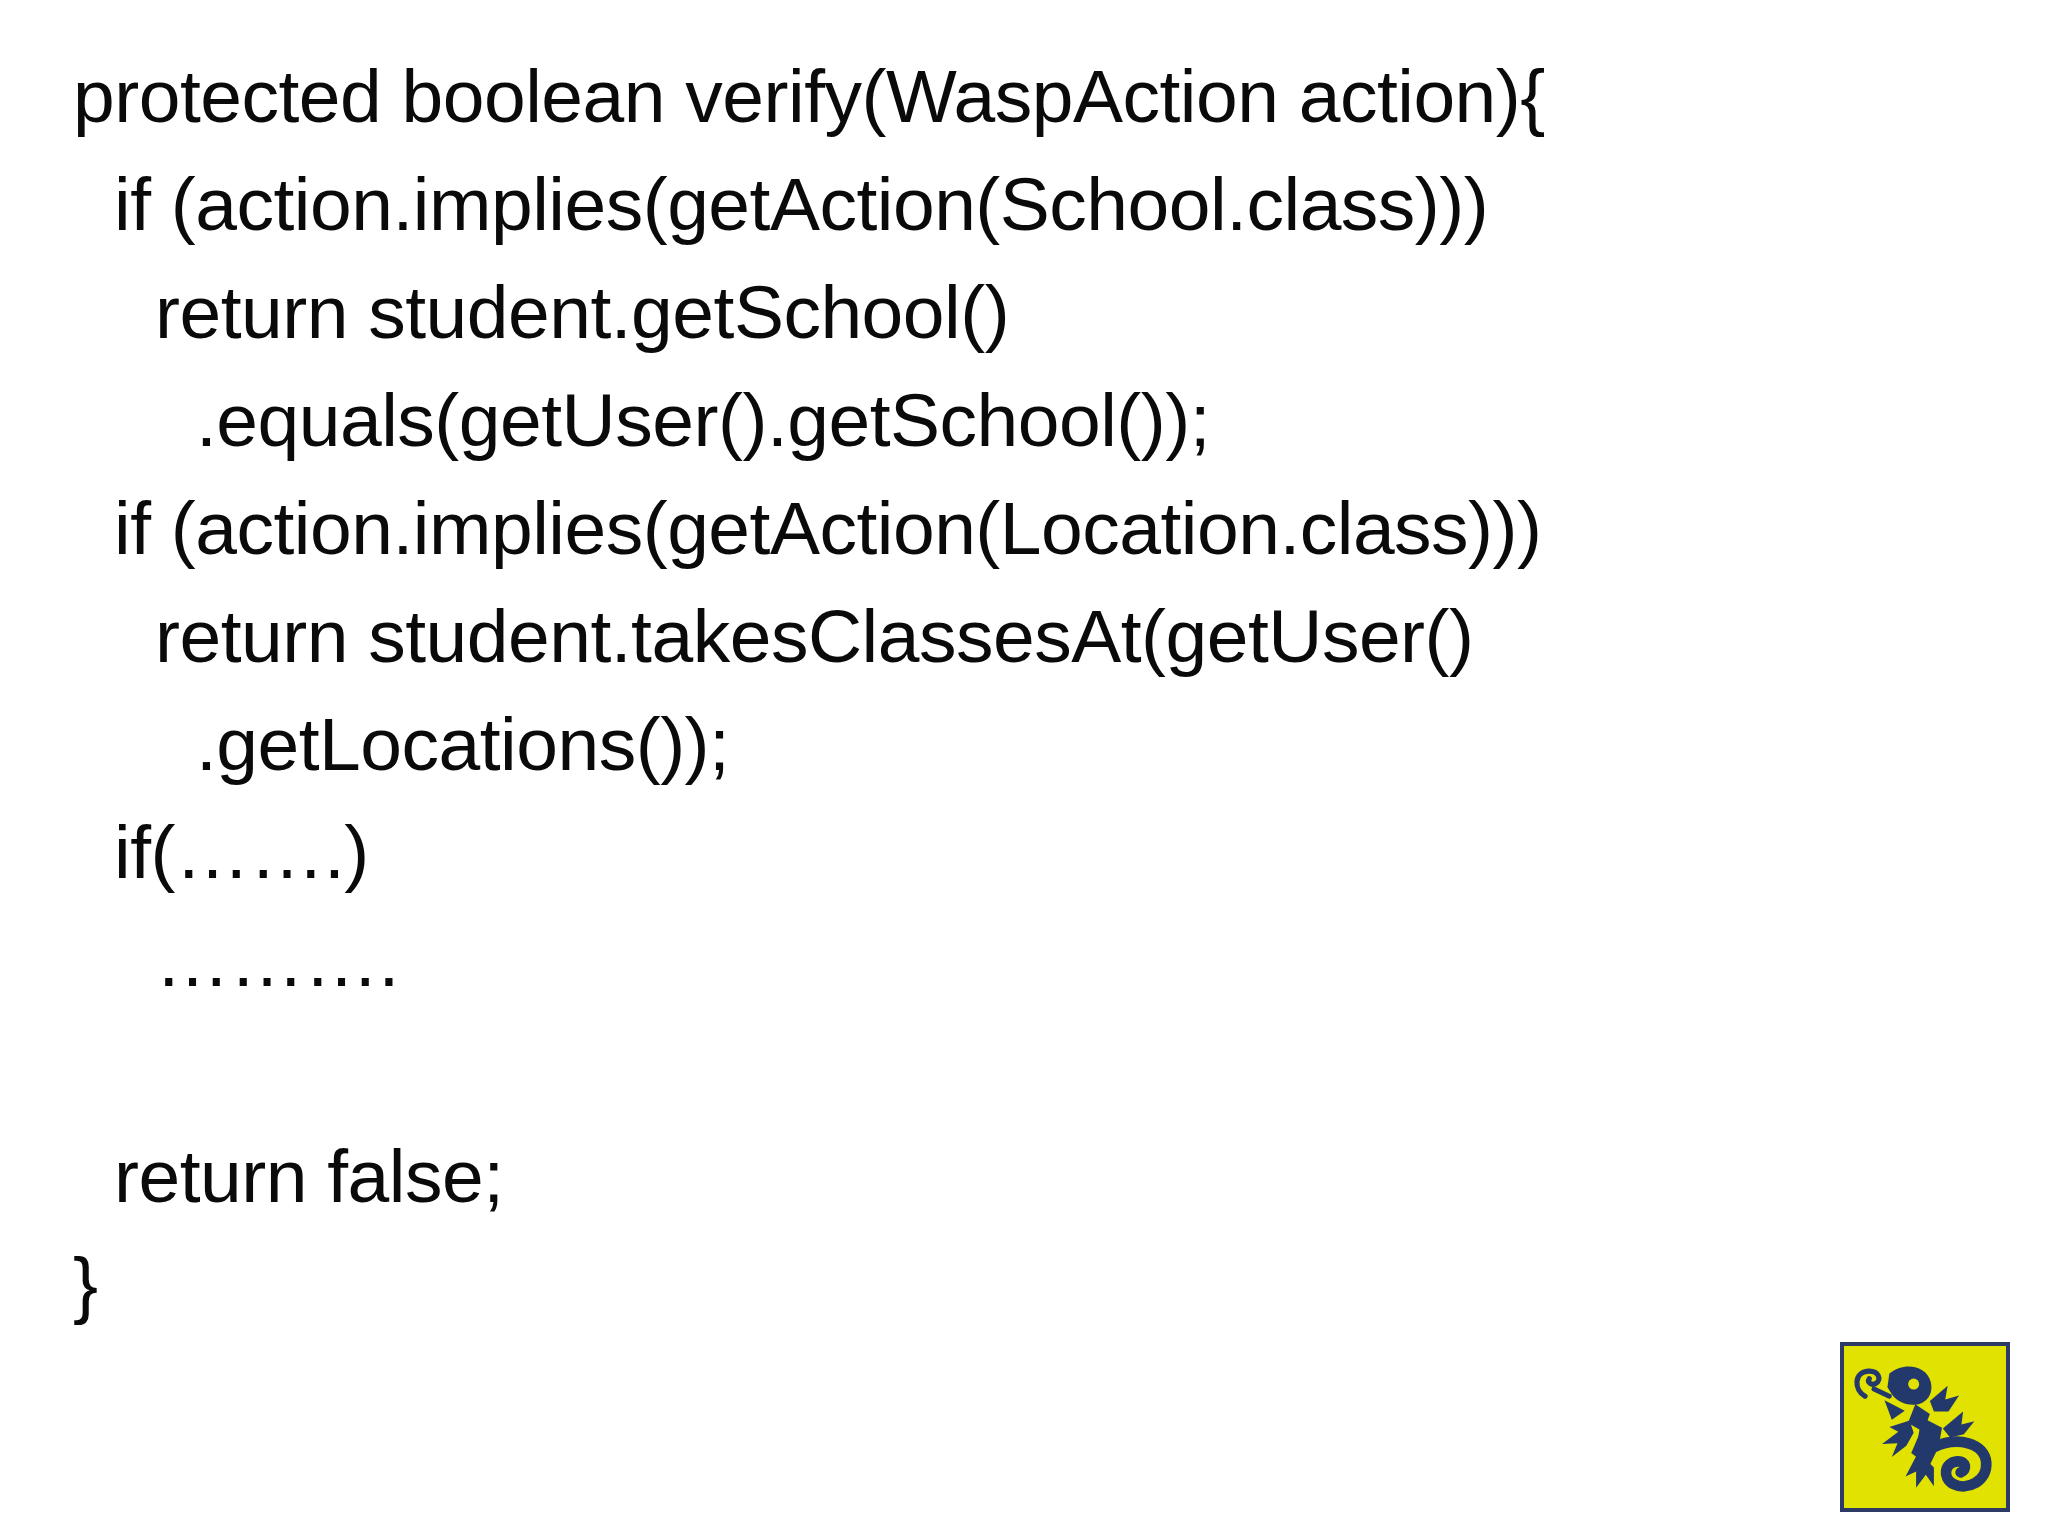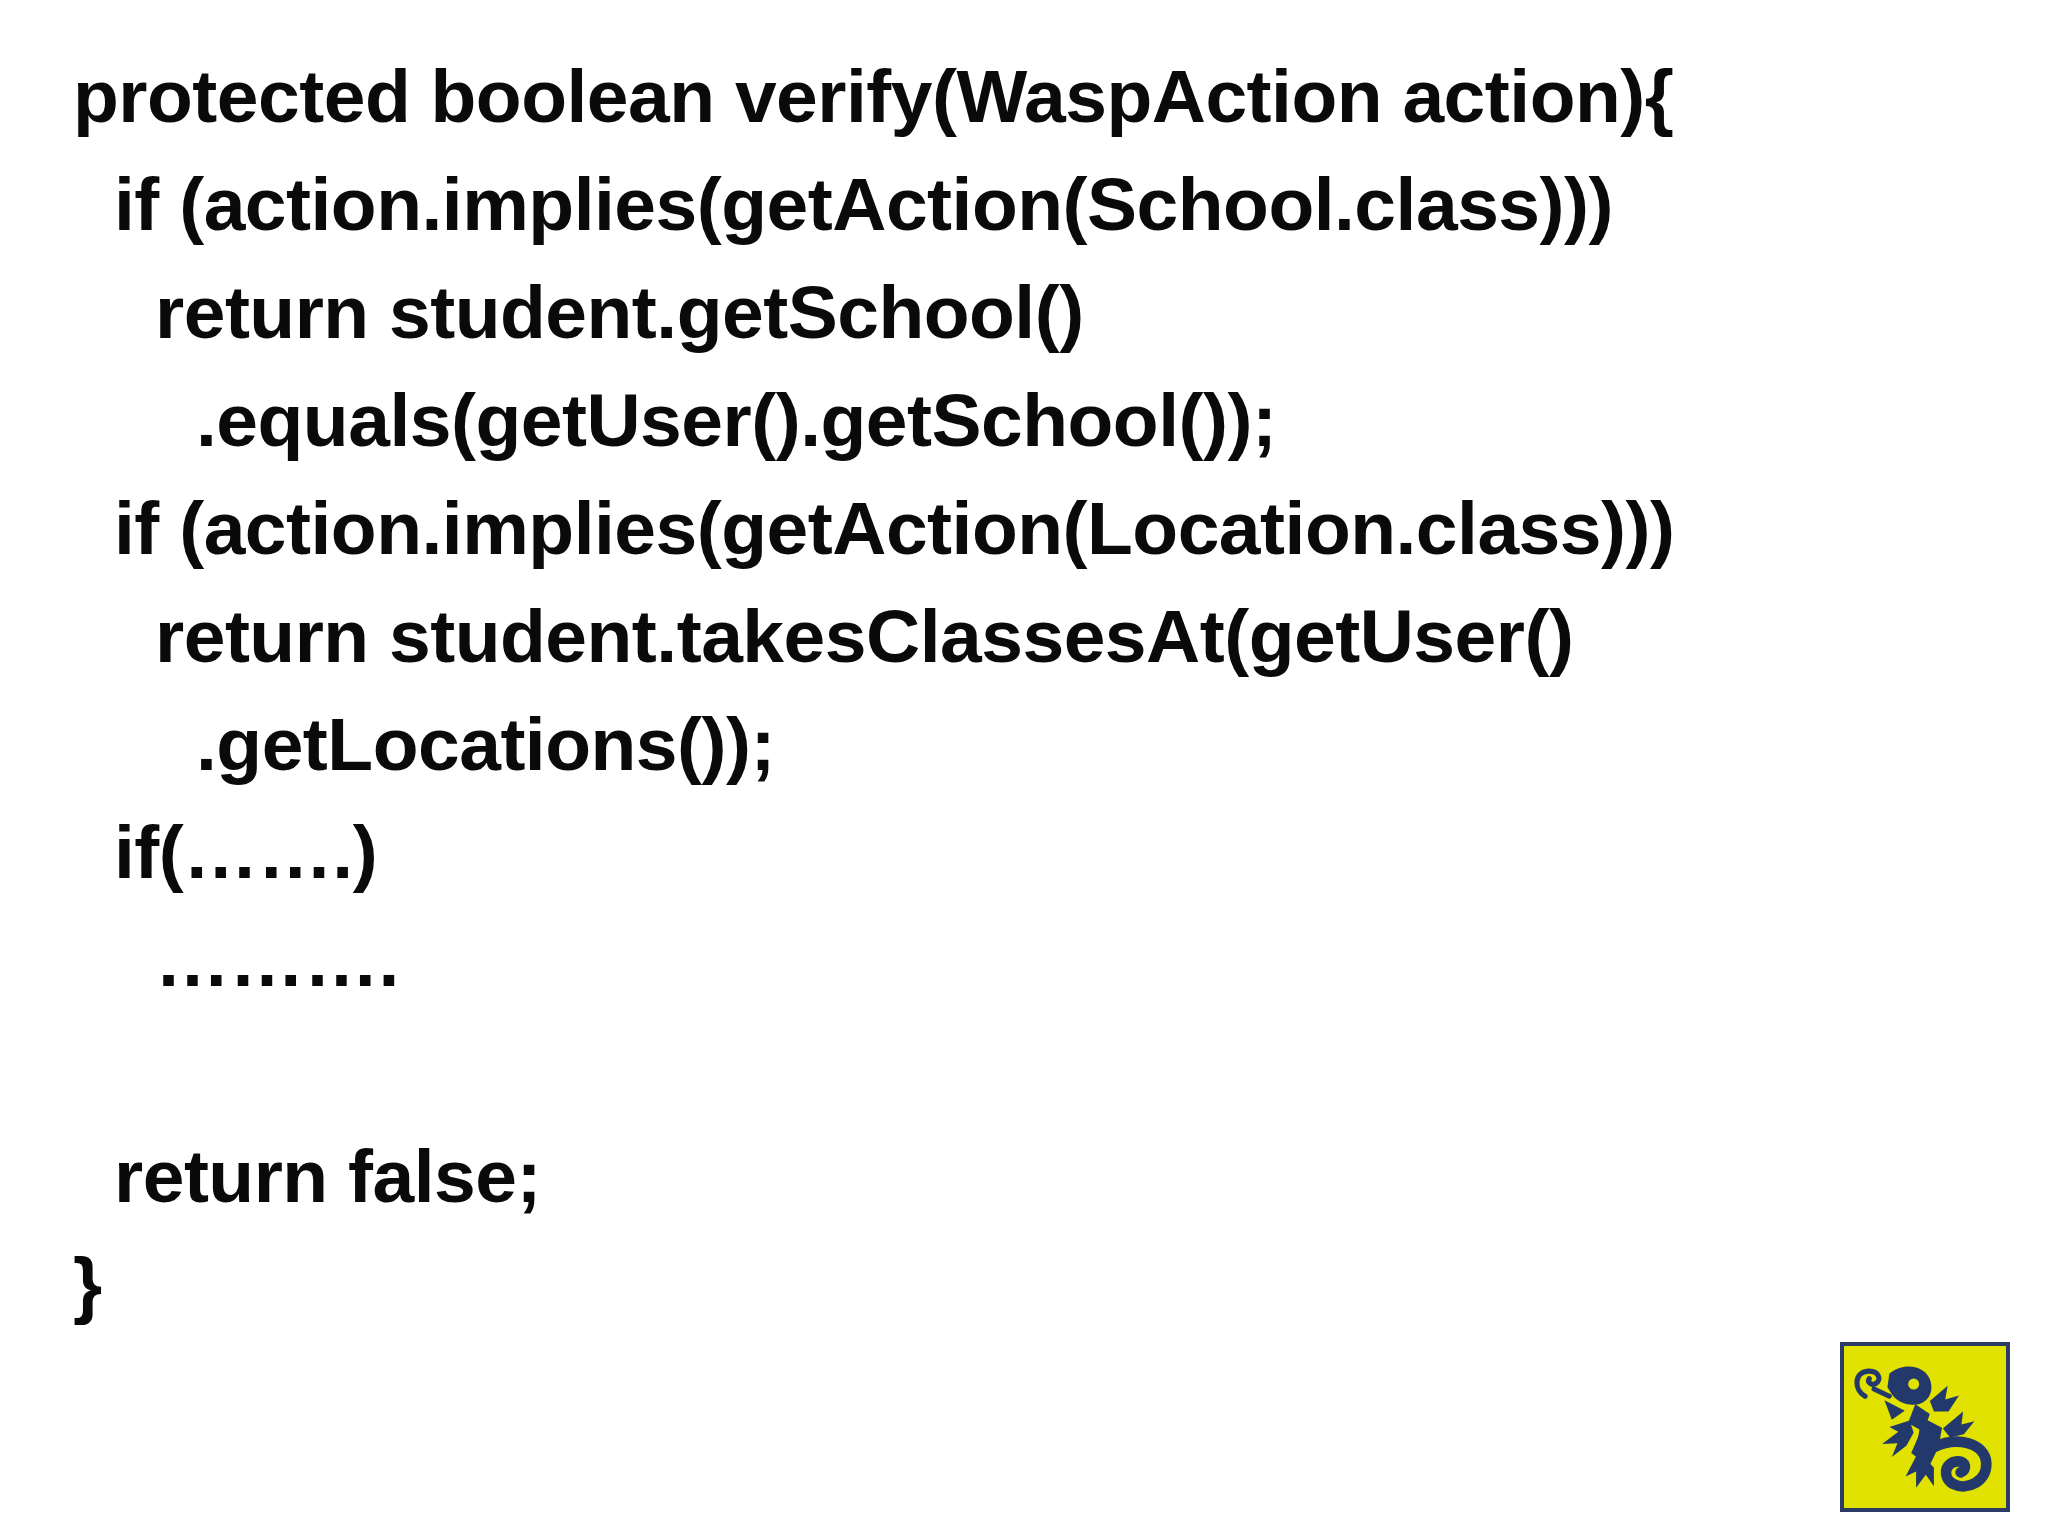--- a/index.html
+++ b/index.html
@@ -25,21 +25,20 @@
     left: 73px;
     right: 10px;
     color: #0a0a0a;
     font-size: 75px;
     line-height: 108px;
     letter-spacing: -0.5px;
     white-space: pre;
   }
   .code-line {
     height: 108px;
-    font-weight: bold;
   }
   .logo-badge {
     position: absolute;
     right: 38px;
     bottom: 24px;
     width: 170px;
     height: 170px;
     box-sizing: border-box;
     border: 4px solid #2e3a66;
   }

